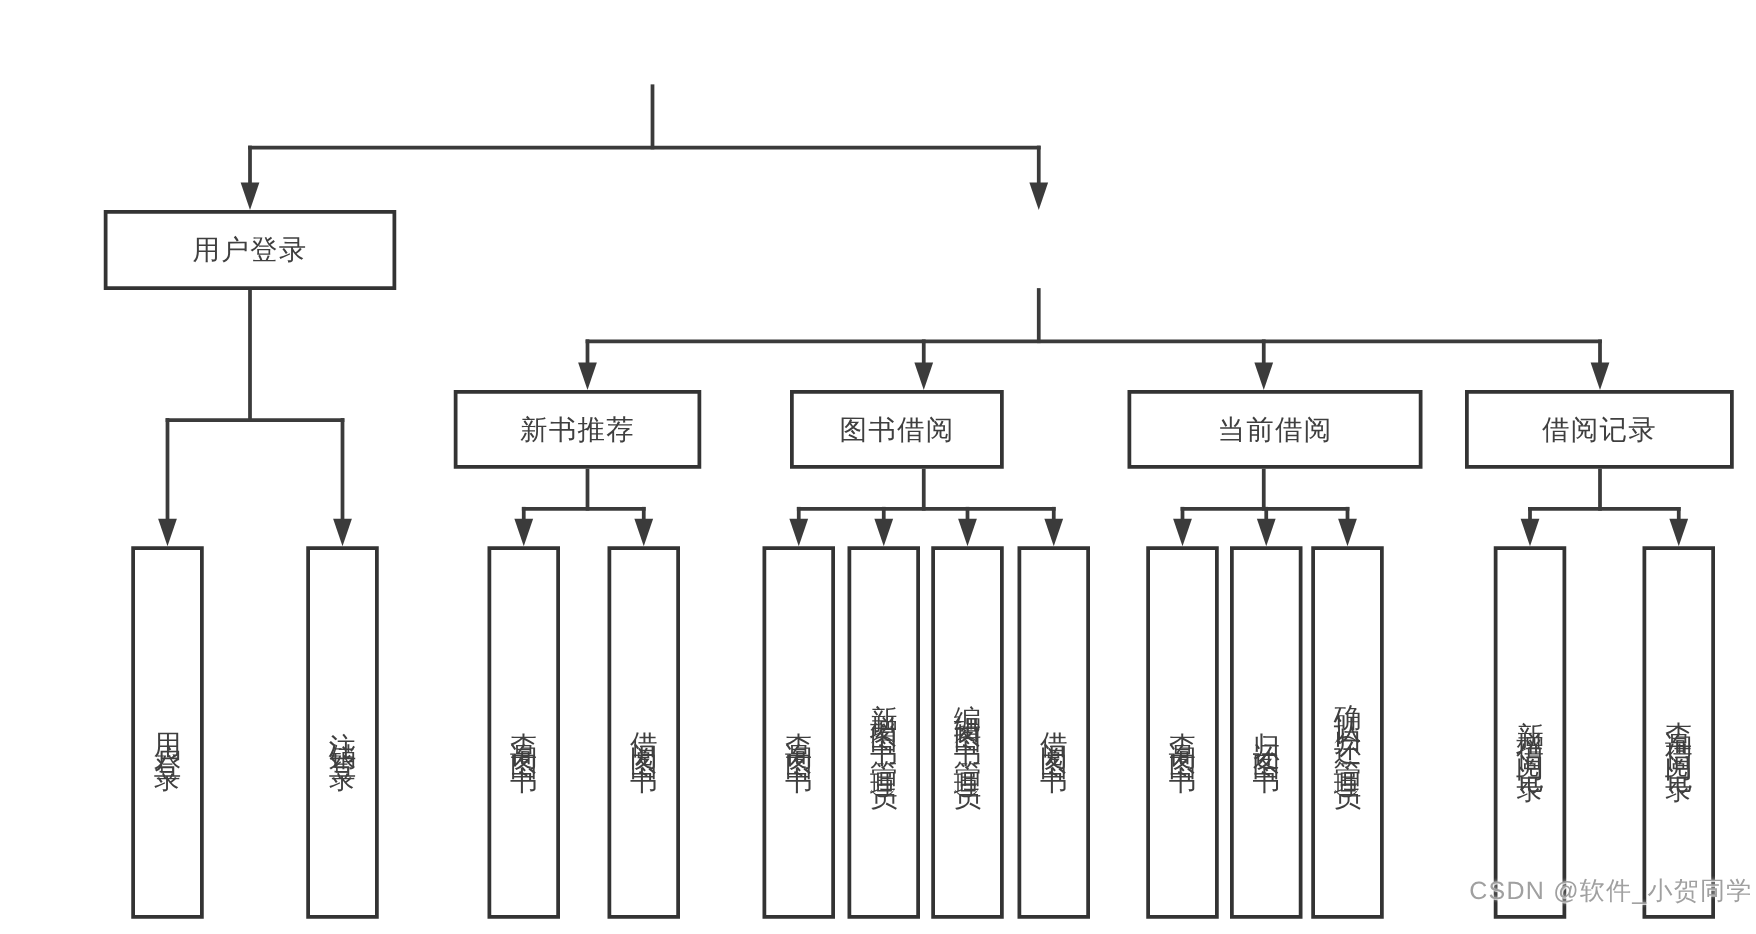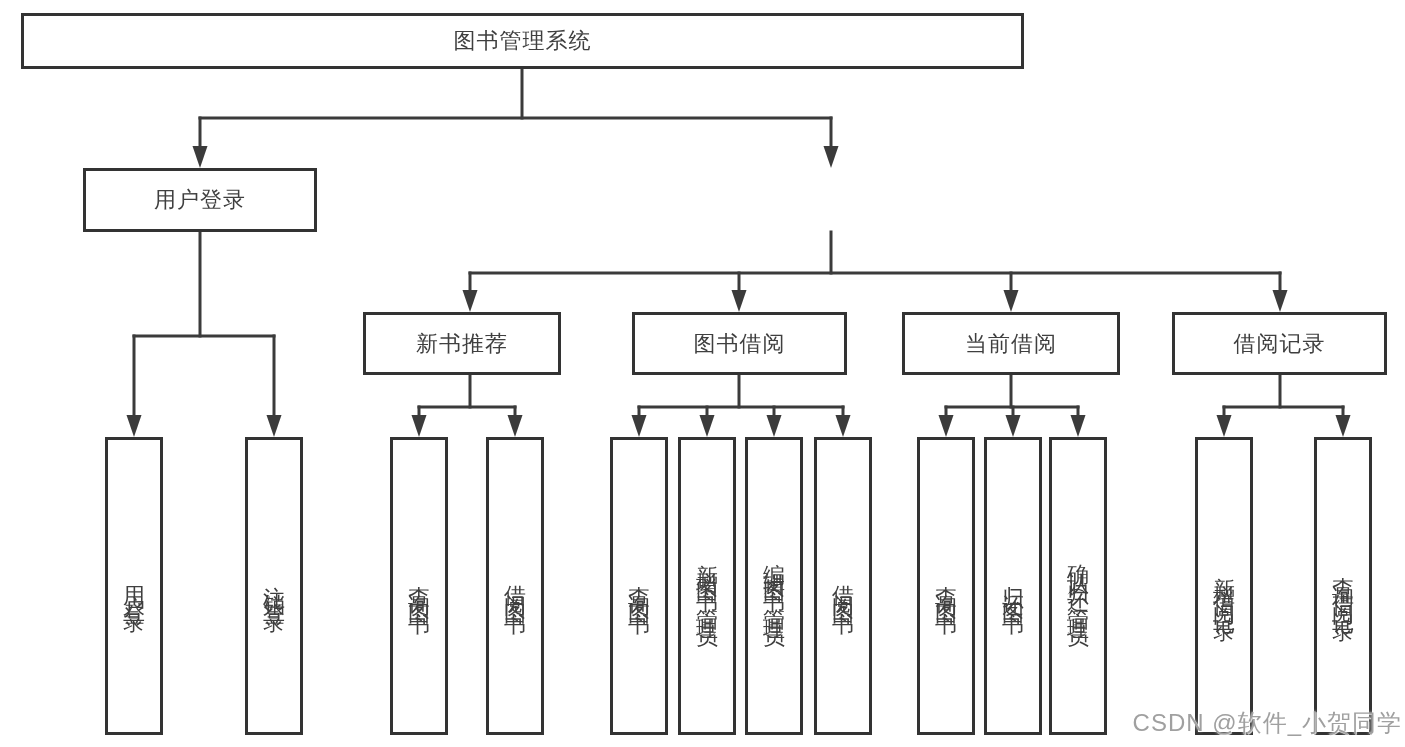--- a/index.html
+++ b/index.html
@@ -35,23 +35,23 @@
   .leaf .lbl {
     writing-mode: vertical-rl;
     text-orientation: mixed;
     letter-spacing: 9px;
     line-height: 1;
     white-space: nowrap;
   }
   #watermark {
     position: absolute;
     right: 3px;
-    bottom: 8px;
+    bottom: 21px;
     z-index: 5;
-    font-size: 24px;
+    font-size: 20px;
     color: #a0a0a0;
     letter-spacing: 1px;
     text-shadow: 0 0 3px rgba(255,255,255,0.95), 1px 1px 0 rgba(255,255,255,0.7);
     white-space: nowrap;
   }
 </style>
 </head>
 <body>
 
 <div id="stage">
@@ -132,35 +132,32 @@
       <polygon points="774,437 766.5,415 781.5,415"></polygon>
       <polygon points="843,437 835.5,415 850.5,415"></polygon>
       <polygon points="946,437 938.5,415 953.5,415"></polygon>
       <polygon points="1013,437 1005.5,415 1020.5,415"></polygon>
       <polygon points="1078,437 1070.5,415 1085.5,415"></polygon>
       <polygon points="1224,437 1216.5,415 1231.5,415"></polygon>
       <polygon points="1343,437 1335.5,415 1350.5,415"></polygon>
     </g>
   </svg>
 
-  <div class="node" style="left:21px;top:13px;width:1003px;height:56px">
-    <span class="lbl">图书管理系统</span>
-  </div>
 
   <div class="node" style="left:83px;top:168px;width:234px;height:64px">
     <span class="lbl">用户登录</span>
   </div>
 
   <div class="node" style="left:363px;top:312px;width:198px;height:63px">
     <span class="lbl">新书推荐</span>
   </div>
-  <div class="node" style="left:632px;top:312px;width:215px;height:63px">
+  <div class="node" style="left:632px;top:312px;width:171px;height:63px">
     <span class="lbl">图书借阅</span>
   </div>
-  <div class="node" style="left:902px;top:312px;width:218px;height:63px">
+  <div class="node" style="left:902px;top:312px;width:236px;height:63px">
     <span class="lbl">当前借阅</span>
   </div>
   <div class="node" style="left:1172px;top:312px;width:215px;height:63px">
     <span class="lbl">借阅记录</span>
   </div>
 
   <div class="node leaf" style="left:105px;top:437px;width:58px;height:298px">
     <span class="lbl">用户登录</span>
   </div>
   <div class="node leaf" style="left:245px;top:437px;width:58px;height:298px">

